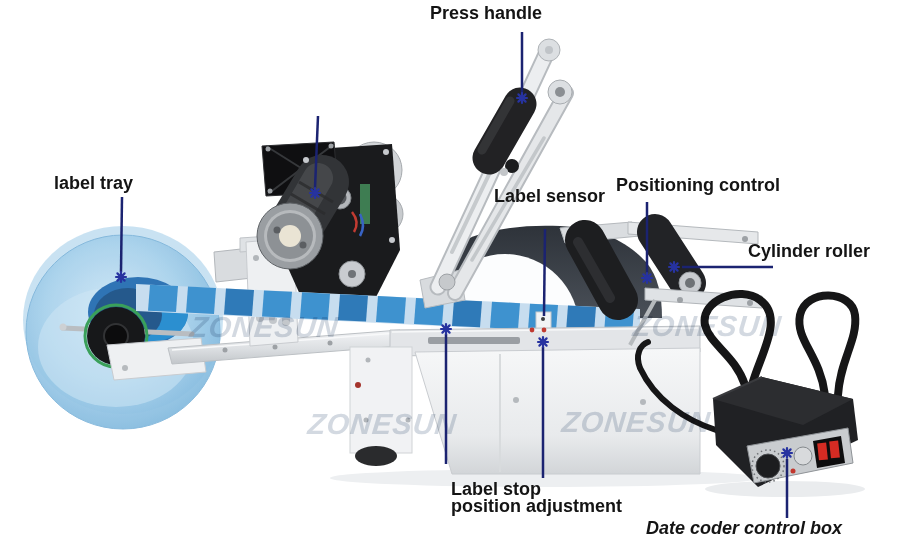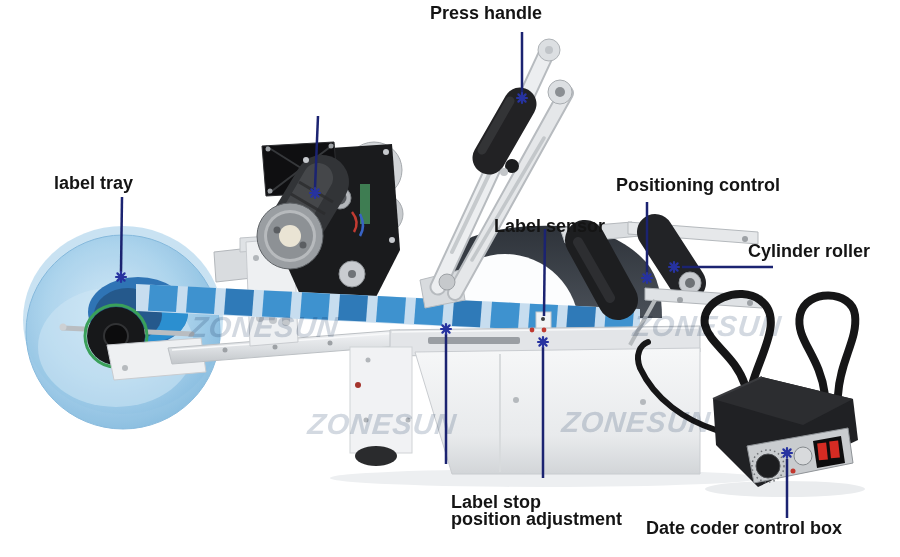--- a/index.html
+++ b/index.html
@@ -263,29 +263,29 @@
     <use href="#star" transform="translate(446,329)"></use>
     <use href="#star" transform="translate(543,342)"></use>
     <use href="#star" transform="translate(787,453)"></use>
   </svg>
 
   <div class="callout" style="left:430px;top:5px;width:160px;">Press handle</div>
 
 
   <div class="callout" style="left:54px;top:175px;width:140px;">label tray</div>
 
-  <div class="callout" style="left:494px;top:218px;width:140px;">Label sensor</div>
+  <div class="callout" style="left:494px;top:188px;width:140px;">Label sensor</div>
 
   <div class="callout" style="left:616px;top:177px;width:200px;">Positioning control</div>
 
   <div class="callout" style="left:748px;top:243px;width:160px;">Cylinder roller</div>
 
   <div class="callout" style="left:281px;top:468px;width:220px;">
   </div>
 
-  <div class="callout" style="left:451px;top:481px;width:220px;margin-top:13px;">
+  <div class="callout" style="left:451px;top:481px;width:220px;">
     <span>Label stop</span>
     <span class="l2">position adjustment</span>
   </div>
 
-  <div class="callout" style="left:646px;top:520px;width:240px;">Date coder control box</div>
+  <div class="callout" style="left:646px;top:520px;width:240px;font-style:italic;">Date coder control box</div>
 
 </div>
 
 </body></html>

